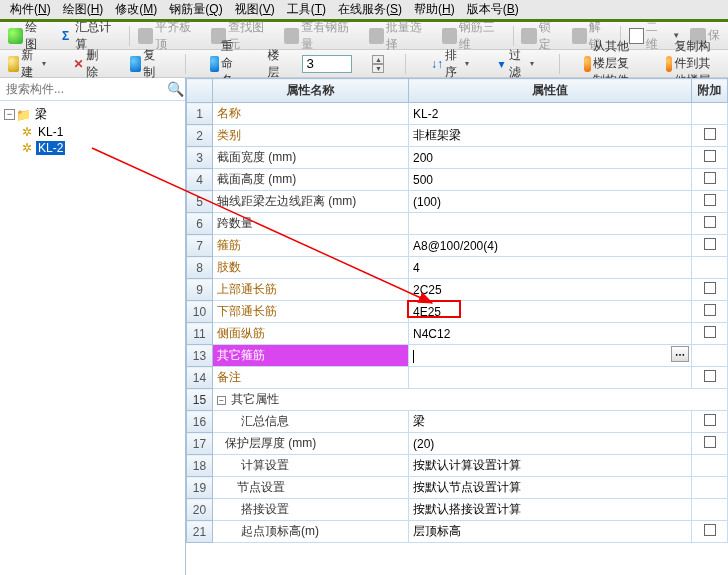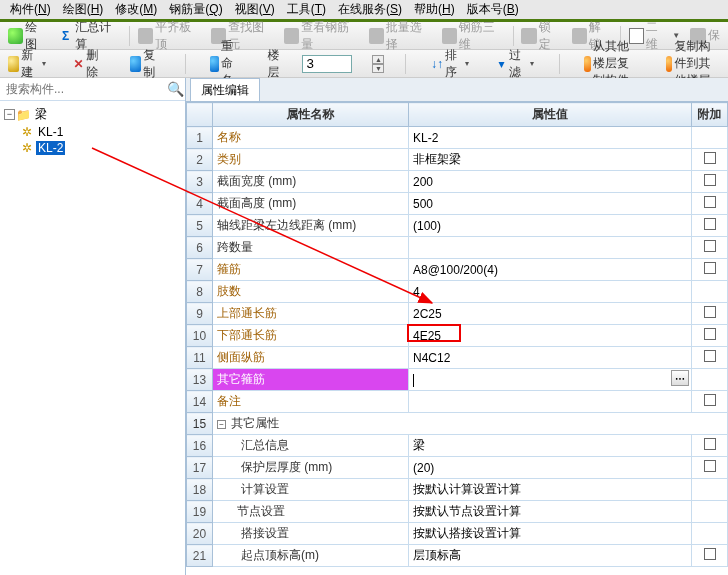--- a/index.html
+++ b/index.html
@@ -196,23 +196,20 @@
         <span class="tree-label">KL-1</span>
       </div>
       <div class="tree-node indent1">
         <span class="tree-ico gear">✲</span>
         <span class="tree-label sel">KL-2</span>
       </div>
     </div>
   </div>
 
   <div class="right-panel">
-    <div class="tab-strip">
-      <div class="tab">属性编辑</div>
-    </div>
     <div class="grid-wrap">
       <table class="grid">
         <colgroup>
             <col style="width:26px">
             <col style="width:196px">
             <col>
             <col style="width:36px">
           </colgroup>
         <thead>
           <tr>
@@ -306,21 +303,21 @@
               <td colspan="3"><span class="group-toggle">−</span> 其它属性</td>
             </tr>
             <tr>
               <td class="row-head">16</td>
               <td class="plain" style="padding-left: 28px;">汇总信息</td>
               <td>梁</td>
               <td class="check-cell"><span class="checkbox"></span></td>
             </tr>
             <tr>
               <td class="row-head">17</td>
-              <td class="plain" style="padding-left: 28px; margin-top: 8px;">保护层厚度 (mm)</td>
+              <td class="plain" style="padding-left: 12px; margin-top: 8px;">保护层厚度 (mm)</td>
               <td>(20)</td>
               <td class="check-cell"><span class="checkbox"></span></td>
             </tr>
             <tr>
               <td class="row-head">18</td>
               <td class="plain" style="padding-left: 28px;">计算设置</td>
               <td>按默认计算设置计算</td>
               <td class="check-cell"></td>
             </tr>
             <tr>

